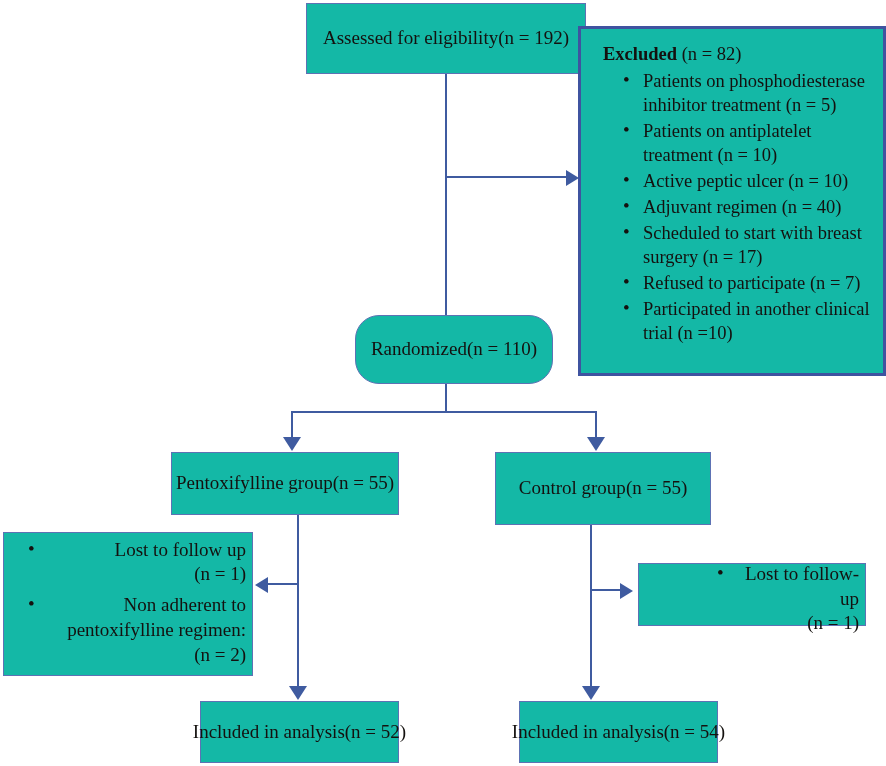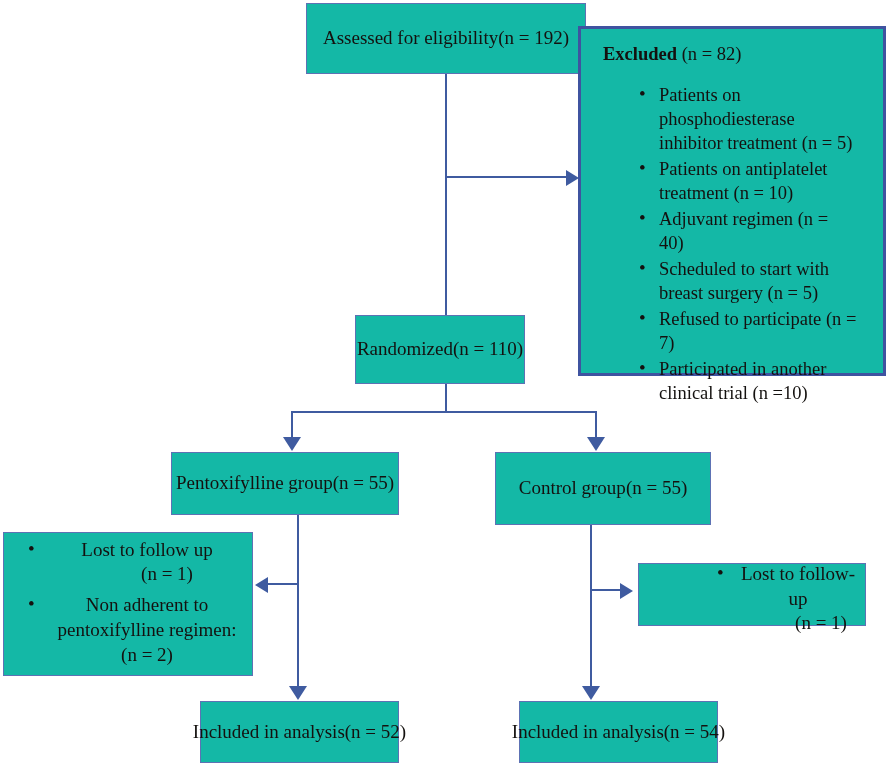--- a/index.html
+++ b/index.html
@@ -41,21 +41,21 @@
   .box .line { display: block; white-space: nowrap; }
 
   
   .excl-head {
     font-size: 18.5px;
     margin: 14px 0 2px 22px;
     white-space: nowrap;
   }
   .excl-head b { font-weight: bold; }
   ul.excl {
-    margin: 16px;
+    margin: 0;
     padding: 0 10px 0 62px;
     list-style: none;
     font-size: 18.5px;
     line-height: 1.30;
   }
   ul.excl li {
     position: relative;
     margin: 1px 0 2px 0;
   }
   ul.excl li::before {
@@ -66,21 +66,21 @@
     font-size: 19px;
   }
 
   
   ul.plain {
     margin: 0;
     padding: 0 6px 0 44px;
     list-style: none;
     font-size: 19px;
     line-height: 1.30;
-    text-align: center;
+    text-align: right;
     width: 100%;
     box-sizing: border-box;
   }
   ul.plain li {
     position: relative;
     margin: 3px 0 6px 0;
   }
   ul.plain li::before {
     content: "\2022";
     position: absolute;
@@ -158,28 +158,29 @@
     <span class="line">(n = 192)</span>
   </div>
 
   <div class="box thick" style="left:578px; top:26px; width:308px; height:350px;">
     <div class="excl-head">
       <b>Excluded</b><span> (n = 82)</span>
     </div>
     <ul class="excl">
       <li>Patients on phosphodiesterase inhibitor treatment (n = 5)</li>
       <li>Patients on antiplatelet treatment (n = 10)</li>
+      <li>Active peptic ulcer (n = 10)</li>
       <li>Adjuvant  regimen (n = 40)</li>
-      <li>Scheduled to start with breast surgery (n = 5)</li>
+      <li>Scheduled to start with breast surgery (n = 17)</li>
       <li>Refused to participate  (n = 7)</li>
       <li>Participated in another clinical trial (n =10)</li>
     </ul>
   </div>
 
-  <div class="box" style="left:355px; top:315px; width:170px; height:69px;">
+  <div class="box" style="left:355px; top:315px; width:198px; height:69px;border-radius:24px;">
     <span class="line">Randomized</span>
     <span class="line">(n = 110)</span>
   </div>
 
   <div class="box" style="left:171px; top:452px; width:228px; height:63px;justify-content:center;">
     <span class="line">Pentoxifylline group</span>
     <span class="line">(n = 55)</span>
   </div>
 
   <div class="box" style="left:495px; top:452px; width:216px; height:73px;">

